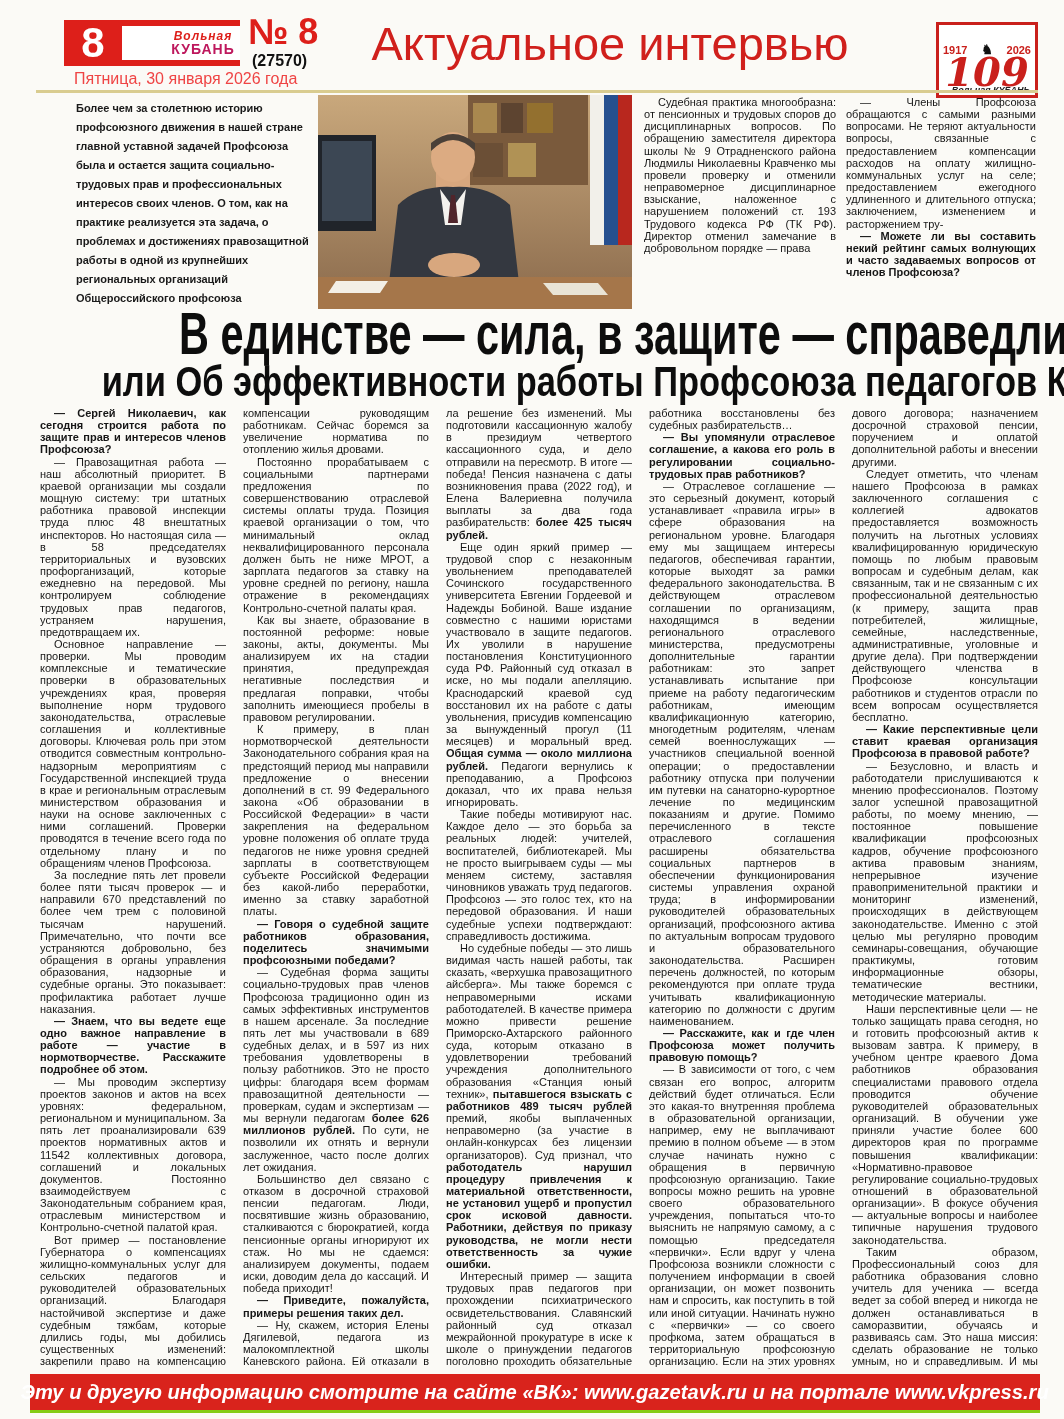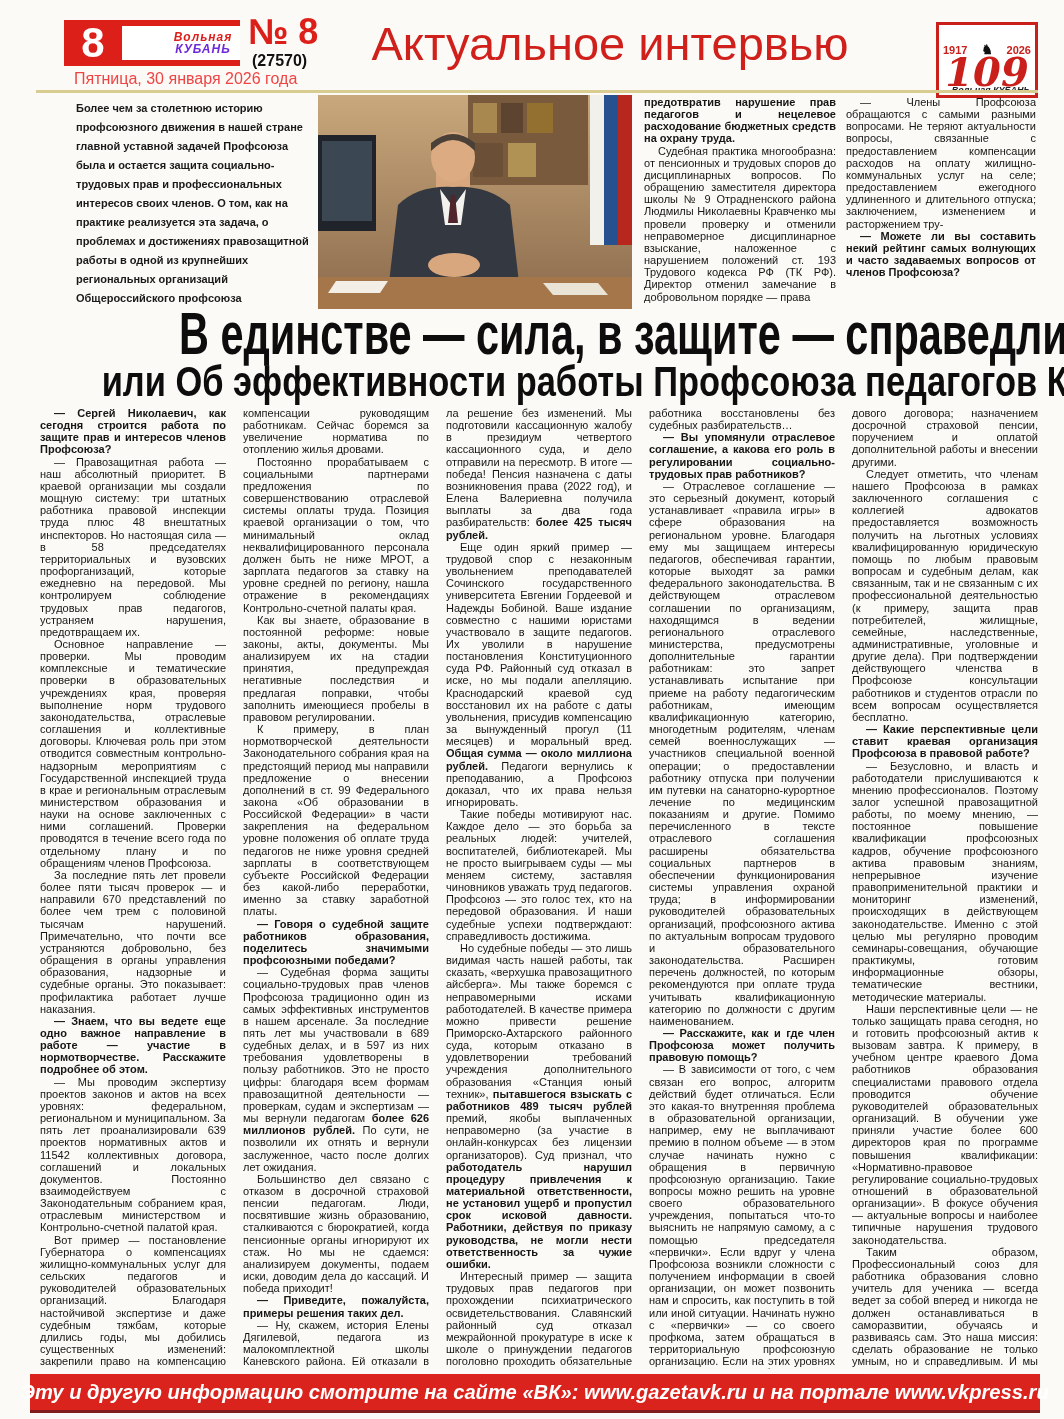--- a/index.html
+++ b/index.html
@@ -7,21 +7,21 @@
   .page{position:relative;width:1064px;height:1419px;background:#fbfaf6;overflow:hidden;}
 
   
   .pagenum-box{position:absolute;left:64px;top:20px;width:58px;height:46px;background:#dd1f1a;color:#fff;
     font-size:42px;font-weight:bold;display:flex;align-items:center;justify-content:center;}
   .masthead-box{position:absolute;left:122px;top:20px;width:118px;height:46px;background:#dd1f1a;
     display:flex;align-items:center;justify-content:center;}
   .masthead-inner{background:#fff;width:104px;height:34px;display:flex;flex-direction:column;
     align-items:center;justify-content:center;line-height:1;padding-left:44px;}
   .masthead-l1{color:#dd1f1a;font-style:italic;font-weight:bold;font-size:12px;letter-spacing:1px;}
-  .masthead-l2{color:#6d28d9;font-style:italic;font-weight:bold;font-size:12px;letter-spacing:1px;}
+  .masthead-l2{color:#be185d;font-weight:bold;font-size:14px;letter-spacing:1px;}
   .issue-no{position:absolute;left:248px;top:14px;color:#dd1f1a;font-size:36px;font-weight:bold;line-height:1;}
   .issue-code{position:absolute;left:252px;top:52px;color:#111;font-size:16px;font-weight:bold;}
   .header-date{position:absolute;left:74px;top:70px;font-size:16px;color:#ef4444;}
   .section-title{position:absolute;left:330px;top:16px;width:560px;text-align:center;color:#d0201c;
     font-size:47px;font-weight:normal;letter-spacing:0;}
   .badge{position:absolute;right:26px;top:22px;width:102px;height:76px;border:3px solid #c9201c;background:#fff;
     box-sizing:border-box;text-align:center;}
   .badge-years{display:flex;justify-content:space-between;align-items:center;padding:18px 4px 0 4px;
     color:#c9201c;font-size:11px;font-weight:bold;}
   .badge-horse{color:#111;font-size:13px;line-height:1;}
@@ -49,21 +49,21 @@
   
   .body-cols{position:absolute;left:40px;top:407px;width:998px;height:962px;display:flex;gap:17px;justify-content:space-between;}
   .bcol{width:191px;height:962px;overflow:hidden;}
 
   .para{margin:0;font-size:11px;line-height:12.15px;text-align:justify;text-indent:14px;color:#161616;}
   .para.ni{text-indent:0;}
   .para.q{font-weight:bold;}
 
   
   .footer{position:absolute;left:30px;right:24px;bottom:6px;height:36px;background:#d9231c;
-    border-bottom:3px solid #7f1d1d;display:flex;align-items:center;justify-content:center;}
+    border-bottom:3px solid #84cc16;display:flex;align-items:center;justify-content:center;}
   .footer-text{color:#fff;font-size:21px;font-weight:bold;font-style:italic;white-space:nowrap;
     transform:scale(0.96,1);}
 </style>
 </head>
 <body>
 
 <div class="page">
 
   <div class="pagenum-box">
     <span>8</span>
@@ -130,21 +130,20 @@
         <ellipse cx="136" cy="170" rx="26" ry="12" fill="#d8a77e"></ellipse>
       </g>
 
       <rect x="0" y="182" width="314" height="32" fill="#a5764a"></rect>
       <polygon points="18,186 70,186 62,198 10,198" fill="#f3efe6"></polygon>
       <polygon points="225,188 280,188 290,200 235,200" fill="#e9e4d6"></polygon>
     </svg>
   </div>
 
   <div class="topcol topcol-a">
-      <p class="para ni"><b>предотвратив нарушение прав педагогов и нецелевое расходование бюджетных средств на охрану труда.</b></p>
       <p class="para"><span>Судебная практика многообразна: от пенсионных и трудовых споров до дисциплинарных вопросов. По обращению заместителя директора школы № 9 Отрадненского района Людмилы Николаевны Кравченко мы провели проверку и отменили неправомерное дисциплинарное взыскание, наложенное с нарушением положений ст. 193 Трудового кодекса РФ (ТК РФ). Директор отменил замечание в добровольном порядке — права</span></p>
     </div>
   <div class="topcol topcol-b">
       <p class="para"><span>— Члены Профсоюза обращаются с самыми разными вопросами. Не теряют актуальности вопросы, связанные с предоставлением компенсации расходов на оплату жилищно-коммунальных услуг на селе; предоставлением ежегодного удлиненного и длительного отпуска; заключением, изменением и расторжением тру-</span></p>
       <p class="para q"><b>— Можете ли вы составить некий рейтинг самых волнующих и часто задаваемых вопросов от членов Профсоюза?</b></p>
     </div>
 
   <div class="headline">
     <div><span class="l1">В единстве — сила, в защите — справедливость,</span></div>
     <div><span class="l2">или Об эффективности работы Профсоюза педагогов Кубани</span></div>

